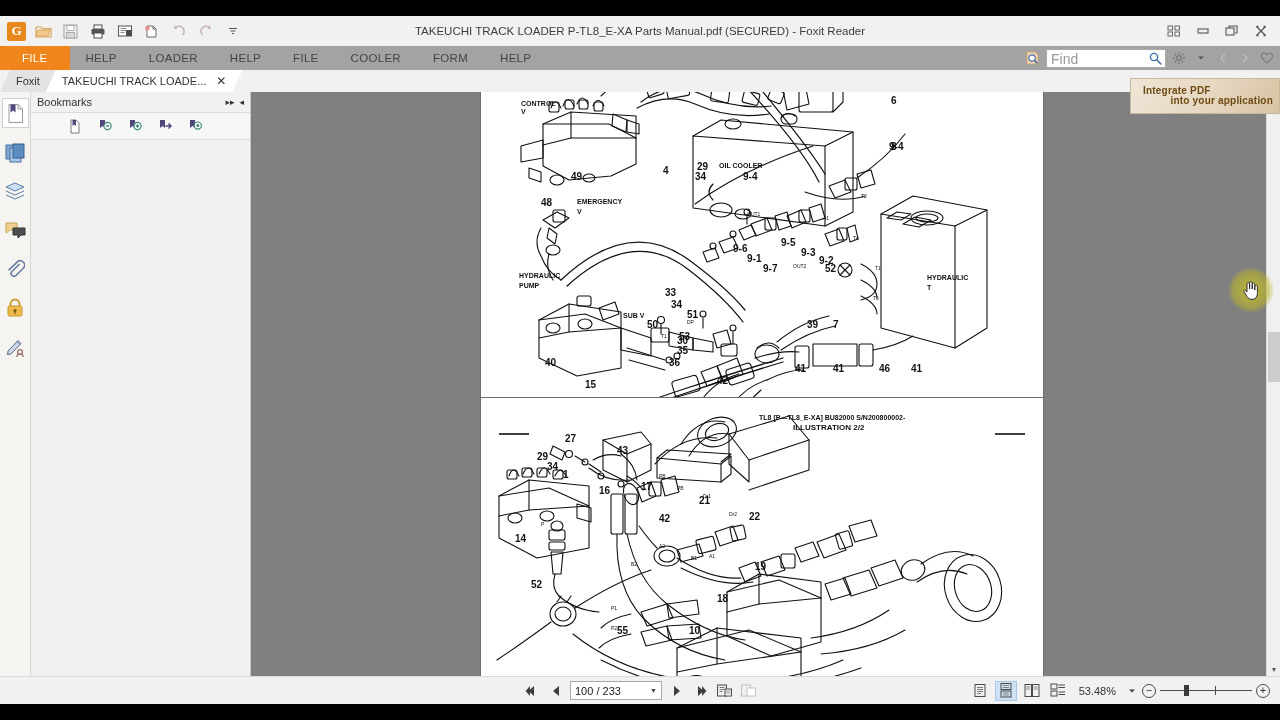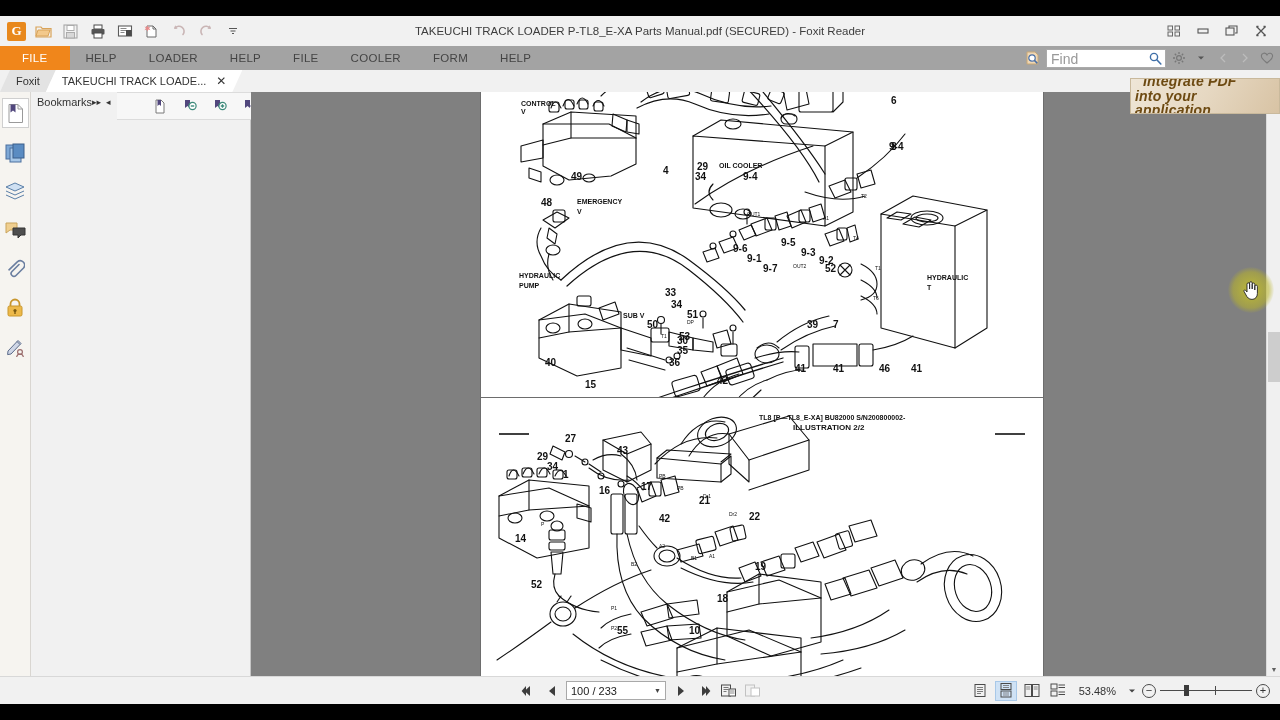--- a/index.html
+++ b/index.html
@@ -108,21 +108,21 @@
     padding-top: 6px; gap: 9px; flex: 0 0 31px;
   }
   .rail-btn {
     width: 27px; height: 30px; display: flex;
     align-items: center; justify-content: center;
   }
   .rail-btn.sel { background: #fff; border: 1px solid #cfcfcf; }
 
   .bm-panel {
     width: 220px; background: #f1f1f1; display: flex;
-    flex-direction: row; flex: 0 0 220px;
+    flex-direction: column; flex: 0 0 220px;
     border-right: 1px solid #c6c6c6;
   }
   .bm-head {
     height: 20px; display: flex; align-items: center;
     font-size: 11px; color: #333; padding-left: 6px;
     background: #f1f1f1;
   }
   .bm-head .hd-btns { margin-left: auto; display: flex; gap: 5px; padding-right: 6px; color:#333; font-size: 9px; }
   .bm-toolbar {
     height: 28px; background: #f7f7f7; border-top: 1px solid #dcdcdc;
@@ -170,42 +170,42 @@
   .ad-banner {
     position: absolute; right: 0; top: 0;
     width: 150px; height: 36px; z-index: 30;
     background: linear-gradient(120deg,#efe6d7 0%, #e6d8c2 50%, #d8c3a4 100%);
     border: 1px solid #c9b99c;
     display: flex; flex-direction: column;
     align-items: flex-end; justify-content: center;
     padding: 2px 6px 2px 4px; overflow: hidden;
   }
   .ad-banner span {
-    font-size: 14px; font-weight: bold; color: #6d4a12;
-    font-style: italic; line-height: 1.05; letter-spacing: .2px;
+    font-size: 10px; font-weight: bold; color: #6d4a12;
+    line-height: 1.05; letter-spacing: .2px;
   }
   .ad-banner span.l1 { align-self: flex-start; padding-left: 8px; }
 
   
   .statusbar {
     height: 28px; background: #f1f1f1; border-top: 1px solid #d8d8d8;
     display: flex; align-items: center; flex: 0 0 28px;
     position: relative;
   }
   .sb-center {
     position: absolute; left: 0; right: 0;
     display: flex; align-items: center; justify-content: center; gap: 5px;
   }
   .sb-btn {
     width: 19px; height: 19px; display: flex;
     align-items: center; justify-content: center; color: #3d3d3d;
   }
   .sb-btn.dis { color: #c0c0c0; }
   .pagebox {
-    width: 100px; height: 19px; background: #fff; border: 1px solid #a9a9a9;
+    width: 92px; height: 19px; background: #fff; border: 1px solid #a9a9a9;
     display: flex; align-items: center; padding: 0 4px;
     font-size: 11px; color: #222; position: relative;
   }
   .pagebox .cv { position: absolute; right: 4px; font-size: 7px; color:#444; }
   .sb-right {
     margin-left: auto; display: flex; align-items: center;
     gap: 4px; padding-right: 10px; z-index: 2;
   }
   .vmode {
     width: 22px; height: 20px; display: flex;

